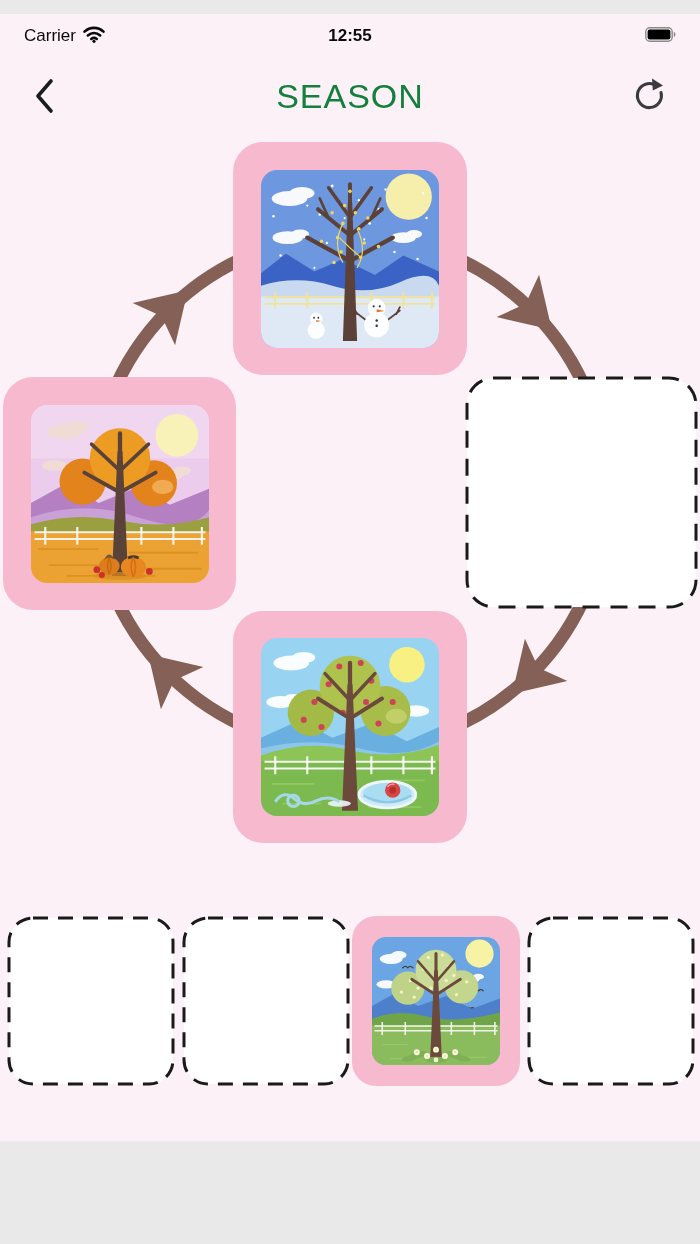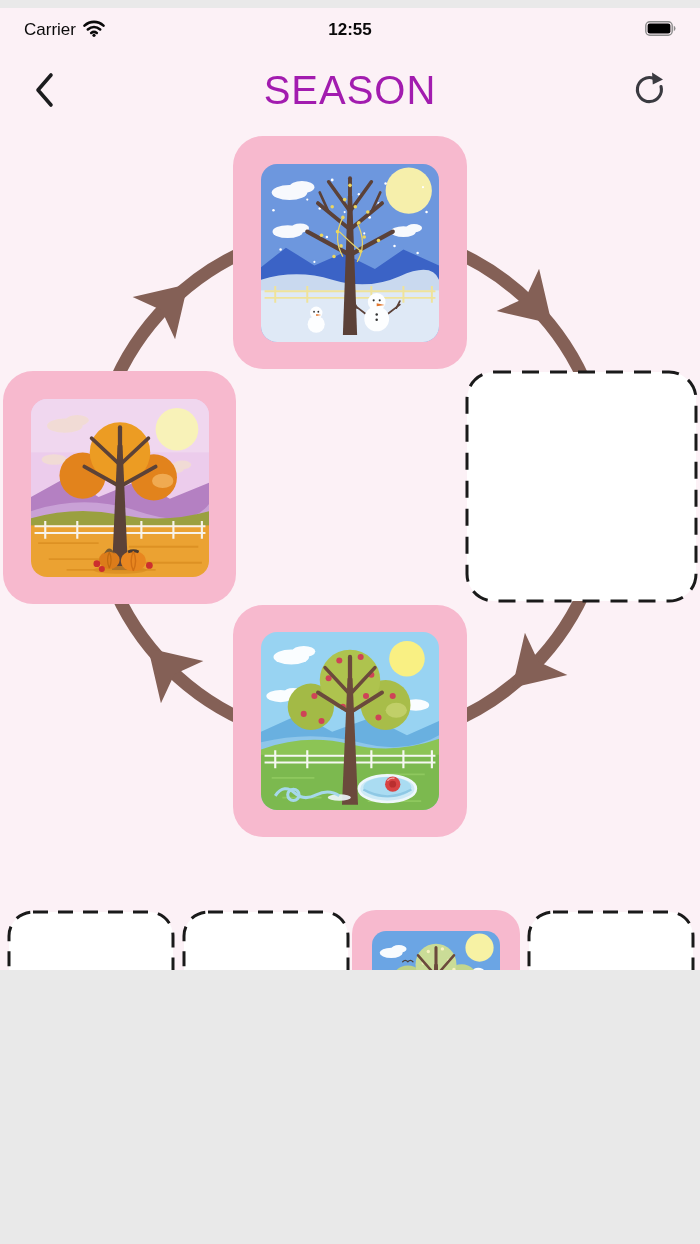--- a/index.html
+++ b/index.html
@@ -1,17 +1,17 @@
 <!DOCTYPE html>
 <html><head>
 <meta charset="utf-8">
 <style>
   html,body{margin:0;padding:0;background:#e9e9e9;}
   .screen{
-    position:relative;width:700px;height:962px;margin:8px auto;
+    position:relative;width:700px;height:1127px;margin:14px auto;
     background:#fcf1f6;overflow:hidden;
     font-family:"Liberation Sans",sans-serif;color:#1c1c1e;
   }
   
   .status-bar{
     position:absolute;top:0;left:0;right:0;height:44px;
     display:flex;align-items:center;justify-content:space-between;
     padding:0 24px;box-sizing:border-box;
   }
   .status-left{display:flex;align-items:center;gap:7px;}
@@ -21,21 +21,21 @@
     font-size:17px;font-weight:700;color:#0a0a0a;
   }
   
   .nav-bar{
     position:absolute;top:48px;left:0;right:0;height:68px;
     display:flex;align-items:center;justify-content:space-between;
     padding:0 30px;box-sizing:border-box;
   }
   .nav-title{
     position:absolute;left:50%;transform:translateX(-50%);
-    font-size:40px;font-weight:400;letter-spacing:1px;color:#a21caf;
+    font-size:34px;font-weight:400;letter-spacing:1px;color:#15803d;
   }
   .icon-btn{background:none;border:none;padding:4px;cursor:pointer;line-height:0;}
   
   .cycle-arrows{position:absolute;top:0;left:0;pointer-events:none;z-index:0;}
   .season-card{
     position:absolute;background:#f7b9ce;border-radius:30px;
     display:flex;align-items:center;justify-content:center;z-index:1;cursor:pointer;
   }
   .season-card svg{display:block;}
   .card-top{left:233px;top:128px;width:234px;height:233px;}

